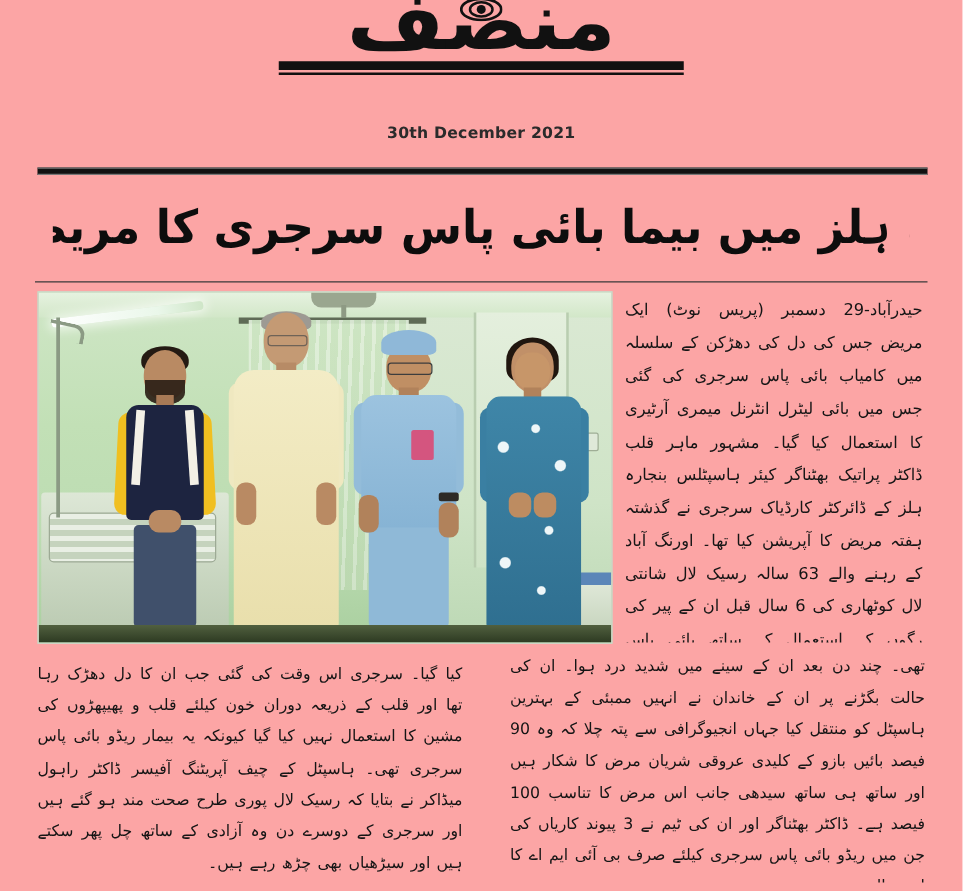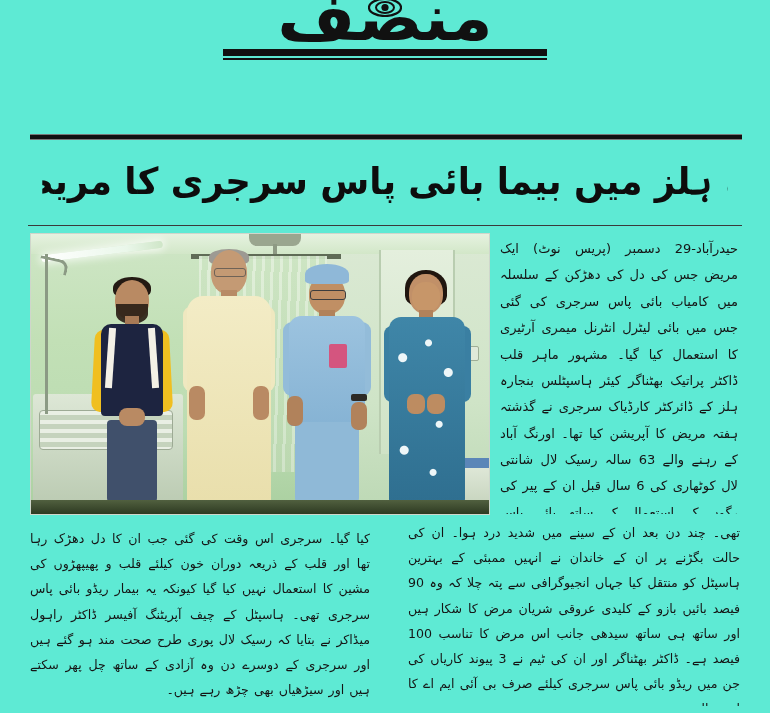--- a/index.html
+++ b/index.html
@@ -14,21 +14,21 @@
     overflow: hidden;
     font-family: "Liberation Sans", sans-serif;
     color: #111;
     position: relative;
   }
 
   .page {
     position: relative;
     width: 770px;
     height: 713px;
-    background: #5eead4;
+    background: #fca5a5;
     overflow: hidden;
   }
 
   
   .masthead {
     position: absolute;
     left: 0; top: 0;
     width: 770px;
     height: 126px;
     text-align: center;
@@ -395,20 +395,21 @@
       <svg class="eye-icon" viewBox="0 0 34 19">
         <ellipse cx="17" cy="9.5" rx="16" ry="8.5" fill="none" stroke="#111" stroke-width="2.2"></ellipse>
         <ellipse cx="17" cy="9.5" rx="9" ry="5.6" fill="none" stroke="#111" stroke-width="2"></ellipse>
         <circle cx="17" cy="9.5" r="3.6" fill="#111"></circle>
       </svg>
 
       <div class="logo-urdu">منصف</div>
       <div class="logo-bar"></div>
       <div class="logo-bar2"></div>
     </div>
+    <div class="issue-date">30th December 2021</div>
   </div>
 
   <div class="rule-top"></div>
 
   <div class="headline">کیئر ہاسپٹل بنجارہ ہلز میں بیما بائی پاس سرجری کا مریض مکمل صحت یاب</div>
 
   <div class="rule-under-head"></div>
 
   <div class="photo">
     <div class="ph-wall"></div>

